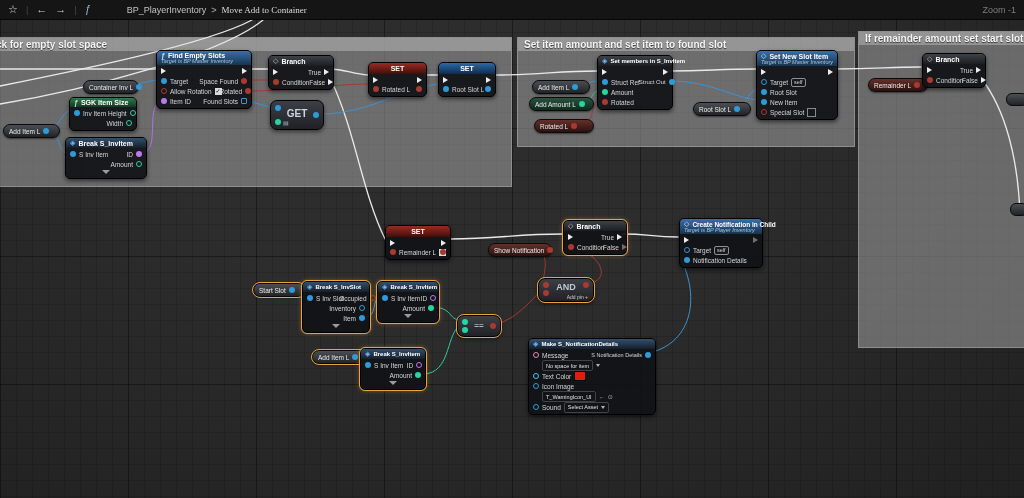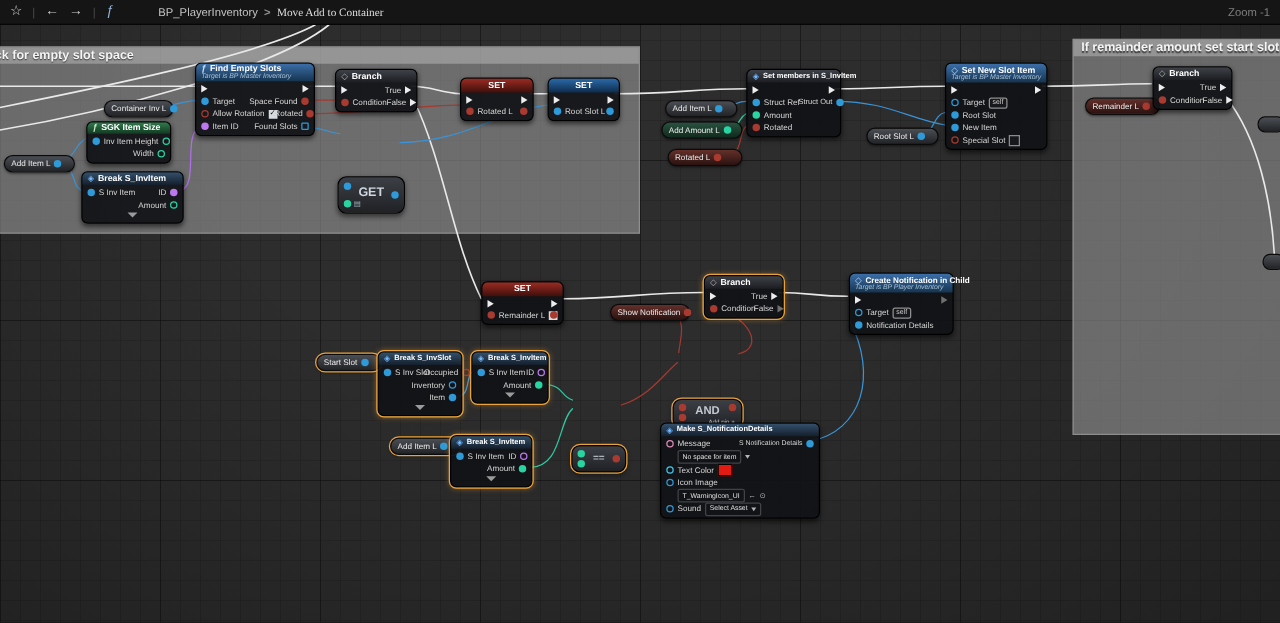--- a/index.html
+++ b/index.html
@@ -69,21 +69,21 @@
   .colt{width:0;height:0;border-top:4px solid #9b9b9b;border-left:4px solid transparent;
     border-right:4px solid transparent;margin:1px auto 2px auto;}
   .sel{outline:1.5px solid #eaa33c;box-shadow:0 0 5px rgba(234,163,60,.55);}
   
   .gv{position:absolute;height:12px;border-radius:7px;display:flex;align-items:center;gap:3px;
     padding:0 5px;font-size:6.5px;color:#ececec;background:linear-gradient(#4b4e54,#212326);
     border:1px solid #0a0a0a;box-shadow:0 1px 2px rgba(0,0,0,.5);z-index:3;white-space:nowrap;}
   .gv.red{background:linear-gradient(#64302a,#2a1210);}
   .gv.green{background:linear-gradient(#2a5240,#102a1e);}
   .cnode{position:absolute;background:linear-gradient(#3c3f45,#1f2125);border:1px solid #000;
-    border-radius:7px;z-index:3;color:#c9ccd2;box-shadow:0 2px 4px rgba(0,0,0,.5);margin-top:41px;}
+    border-radius:7px;z-index:3;color:#c9ccd2;box-shadow:0 2px 4px rgba(0,0,0,.5);}
   .watermark{position:absolute;right:8px;bottom:6px;font-size:27px;font-weight:bold;
     color:#484848;letter-spacing:1px;z-index:1;}
   .partial{position:absolute;background:linear-gradient(#4b4e54,#212326);border:1px solid #0a0a0a;border-radius:6px;z-index:3;}
 </style>
 </head>
 <body>
 
 <div id="stage">
 
   <div class="topbar">
@@ -97,20 +97,23 @@
       <span>BP_PlayerInventory</span>
       <span class="sep">&gt;</span>
       <span style="color:#dedede;font-family:Liberation Serif, serif;">Move Add to Container</span>
     </span>
     <span class="zoomlbl">Zoom -1</span>
   </div>
 
   <div class="comment" style="left:-30px;top:37px;width:540px;height:148px;">
     <div class="chd">Check for empty slot space</div>
   </div>
+  <div class="comment" style="left:517px;top:37px;width:336px;height:108px;">
+    <div class="chd">Set item amount and set item to found slot</div>
+  </div>
   <div class="comment" style="left:858px;top:31px;width:200px;height:315px;">
     <div class="chd">If remainder amount set start slot to the r</div>
   </div>
 
   <svg id="wires" width="1024" height="498">
     <g fill="none" stroke-linecap="round">
 
       <path d="M0,69 L160,69" stroke="#e9e9e9" stroke-width="1.3"></path>
       <path d="M252,20 C205,45 70,72 0,86" stroke="#e9e9e9" stroke-width="1.3"></path>
       <path d="M263,20 C220,55 85,90 0,104" stroke="#e9e9e9" stroke-width="1.3"></path>

